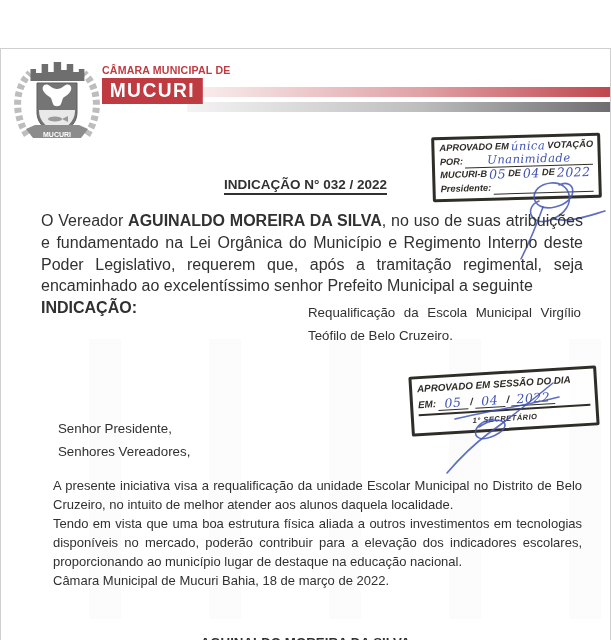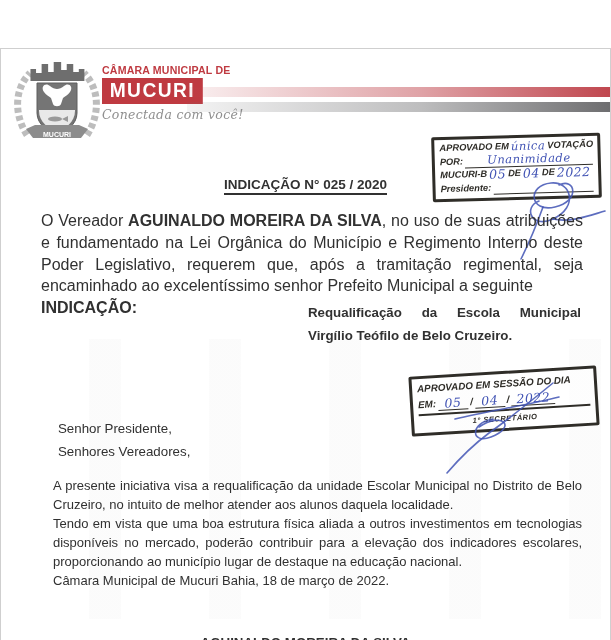--- a/index.html
+++ b/index.html
@@ -45,21 +45,21 @@
   .sig-svg{position:absolute;pointer-events:none;}
   .sig-svg path{fill:none;stroke:var(--ink-blue);stroke-width:1.6;stroke-linecap:round;opacity:.85;}
   
   .doc-title{position:absolute;top:128px;left:0;width:100%;text-align:center;
         font-weight:bold;font-size:13.5px;}
   .u{border-bottom:2px solid currentColor;padding-bottom:1px;}
   .p1{position:absolute;left:40px;top:161px;width:542px;font-size:16px;
         line-height:21.8px;text-align:justify;}
   .p1 .emph{display:block;font-weight:bold;}
   .bold{font-weight:bold;}
-  .subject{position:absolute;left:307px;top:252px;width:273px;font-weight:bold;
+  .subject{position:absolute;left:307px;top:252px;width:273px;font-weight:normal;
         font-size:13.3px;line-height:23px;text-align:justify;}
   .just-title{position:absolute;top:318px;left:0;width:100%;text-align:center;
         font-weight:bold;font-size:13.5px;}
   .sal{position:absolute;left:57px;font-size:13.3px;}
   .sal1{top:372px;} .sal2{top:395px;}
   .body-block{position:absolute;left:52px;top:427px;width:529px;font-size:13px;
         line-height:19px;text-align:justify;}
   .body-block p{margin:0;}
   .dateline{text-align:left;}
   .sig-name{position:absolute;top:586px;left:0;width:100%;text-align:center;
@@ -82,21 +82,20 @@
     <path d="M31 37 c-4 -6 2 -10 6 -6 c2 2 5 3 7 3 c2 0 5 -1 7 -3 c4 -4 10 0 6 6 c-2 3 -5 4 -7 6 l-2 6 c-1 3 -7 3 -8 0 l-2 -6 c-2 -2 -5 -3 -7 -6 z" fill="#ffffff"></path>
     <ellipse cx="42" cy="64" rx="7" ry="2.6" fill="#9a9a9a"></ellipse>
     <path d="M49 64 l6 -3 v6 z" fill="#9a9a9a"></path>
     <path d="M13 74 l9 -4 h44 l9 4 l-7 9 h-48 z" fill="#8c8c8c"></path>
     <text x="44" y="82" text-anchor="middle" font-size="7" font-weight="bold" fill="#ffffff" font-family="Liberation Sans, sans-serif">MUCURI</text>
   </svg>
 
   <div class="brand">
     <div class="brand-top">CÂMARA MUNICIPAL DE</div>
     <div class="brand-name">MUCURI</div>
-    <div class="brand-slogan">Conectada com você!</div>
   </div>
   <div class="stripe stripe-red"></div>
   <div class="stripe stripe-gray"></div>
 
   <div class="stamp stamp1">
     <div class="srow">
       <span>APROVADO EM</span>
       <span class="hand">única</span>
       <span>VOTAÇÃO</span>
     </div>
@@ -117,21 +116,21 @@
       <span class="fill"></span>
     </div>
   </div>
   <svg class="sig-svg" style="left:470px;top:118px" width="140" height="100" viewBox="0 0 140 100">
     <path d="M 88 18 C 104 10 110 34 84 40 C 58 46 56 18 80 16 C 100 14 108 40 82 52 C 60 62 52 40 68 34"></path>
     <path d="M 82 52 C 100 56 120 48 134 44"></path>
     <path d="M 72 40 C 64 62 58 76 50 92"></path>
   </svg>
 
   <div class="doc-title">
-    <span class="u">INDICAÇÃO N° 025 / 2020</span>
+    <span class="u">INDICAÇÃO N° 032 / 2022</span>
   </div>
 
   <div class="p1"><span>O Vereador </span><span class="bold">AGUINALDO MOREIRA DA SILVA</span><span>, no uso de suas atribuições e fundamentado na Lei Orgânica do Município e Regimento Interno deste Poder Legislativo, requerem que, após a tramitação regimental, seja encaminhado ao excelentíssimo senhor Prefeito Municipal a seguinte </span><span class="emph">INDICAÇÃO:</span>
   </div>
 
   <div class="subject">Requalificação da Escola Municipal Virgílio Teófilo de Belo Cruzeiro.</div>
 
 
   <div class="stamp stamp2">
     <div class="srow">

